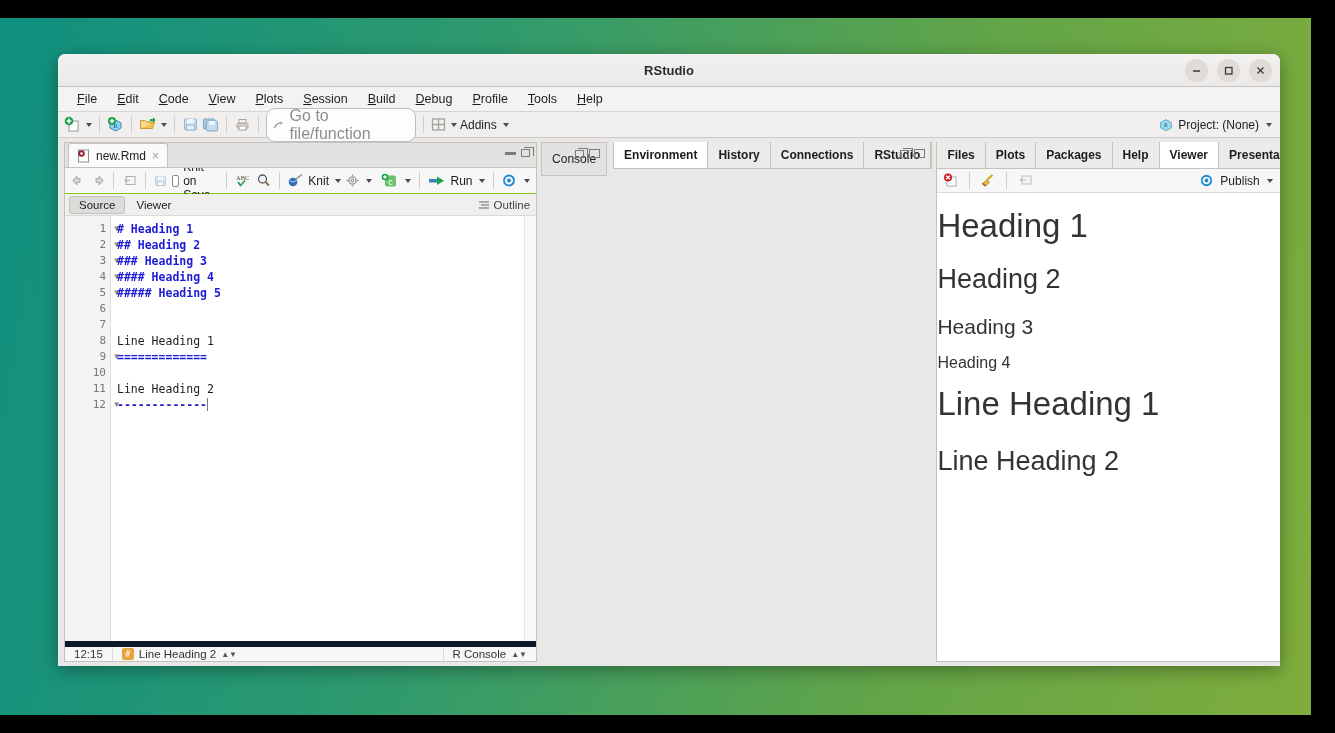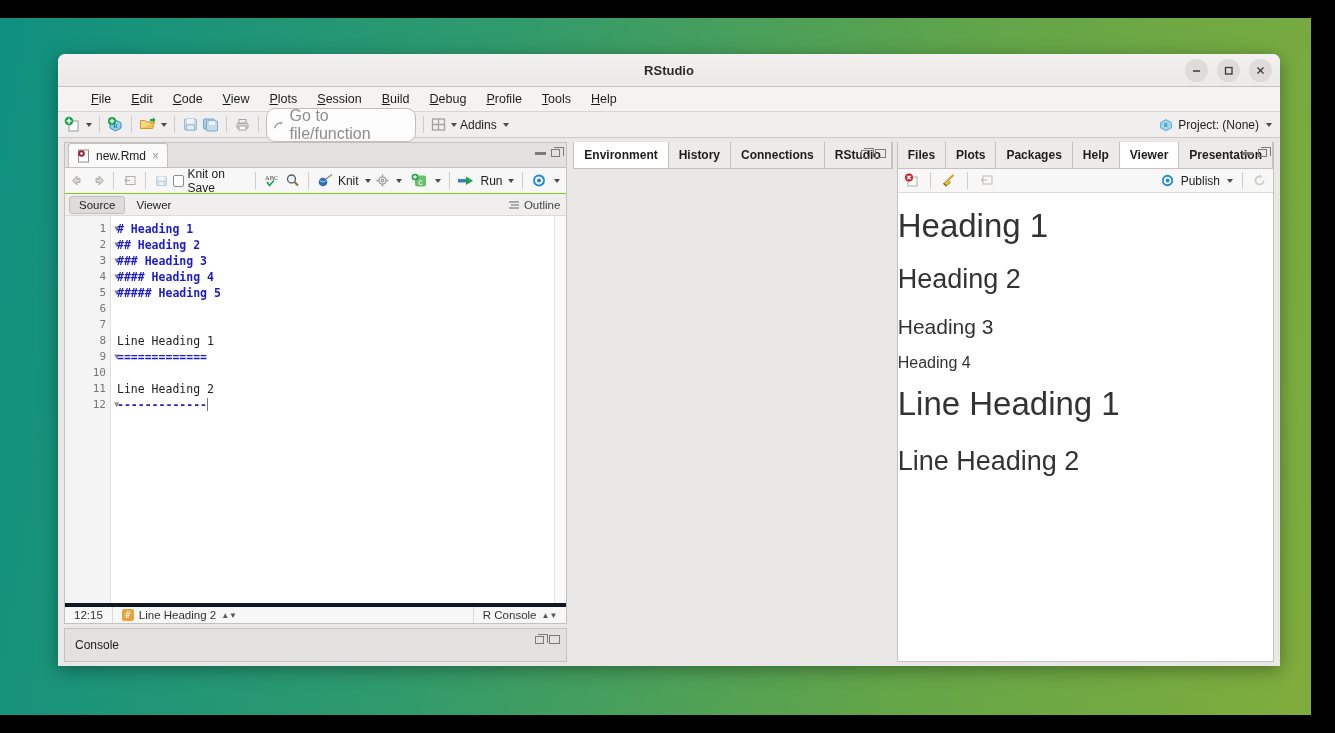--- a/index.html
+++ b/index.html
@@ -44,21 +44,21 @@
     width: 23px; height: 23px; border-radius: 50%;
     background: #dedbd8;
     display: flex; align-items: center; justify-content: center;
     color: #3a3a3a; font-size: 12px; line-height: 1;
   }
   .wbtn svg { display:block; }
   
   .menubar {
     height: 25px; background: #f4f3f2;
     border-bottom: 1px solid #d7d4d1;
-    display: flex; align-items: center; padding-left: 24px; gap: 2px;
+    display: flex; align-items: center; padding-left: 10px; gap: 2px;
     flex: none;
   }
   .menubar .mi {
     font-size: 12.5px; color: #1d1d1d;
     padding: 3px 9px; white-space: nowrap;
   }
   .menubar .mi u { text-decoration: underline; }
   
   .maintoolbar {
     height: 26px; background: #f0efee;
@@ -74,21 +74,21 @@
     background: #fdfdfd; border: 1px solid #bfbcb9; border-radius: 9px;
     padding: 0 5px; font-size: 16px; color: #8d8d8d;
   }
   .addins { font-size: 12px; color: #1d1d1d; display:flex; align-items:center; gap:4px; }
   .project {
     position: absolute; right: 8px; display: flex; align-items: center; gap: 5px;
     font-size: 12px; color: #1d1d1d;
   }
   
   .panes { flex: 1; display: flex; background: #e9e8e7; min-height: 0; }
-  .leftcol { width: 657px; display: flex; flex-direction: column; padding: 4px 3px 4px 6px; gap: 4px; justify-content: space-between; }
+  .leftcol { width: 657px; display: flex; flex-direction: row; padding: 4px 3px 4px 6px; gap: 4px; justify-content: space-between; }
   .rightcol { flex: 1; display: flex; flex-direction: row; padding: 4px 6px 4px 3px; gap: 4px; }
   .pane {
     background: #fff; border: 1px solid #c4c1be;
     display: flex; flex-direction: column; min-height: 0;
   }
   
   .srcpane { flex: 1; }
   .tabstrip {
     height: 25px; background: #e4e2e0;
     border-bottom: 1px solid #c4c1be;
@@ -144,21 +144,21 @@
   .cline.rule { color: #1b1bd6; font-weight: bold; }
   .cursor {
     display: inline-block; width: 1px; height: 13px;
     background: #777; vertical-align: -2px;
   }
   .vscroll {
     position: absolute; right: 0; top: 0; bottom: 0; width: 12px;
     background: #fafafa; border-left: 1px solid #e4e4e4;
   }
   .statusbar {
-    height: 20px; background: #f7f7f7; border-top: 4px solid #0f172a;
+    height: 20px; background: #f7f7f7; border-top: 6px solid #0f172a;
     display: flex; align-items: center; font-size: 11.5px; color: #333;
     flex: none; position: relative;
   }
   .sb-cell { padding: 0 9px; height: 100%; display: flex; align-items: center; gap: 5px; }
   .sb-div { width: 1px; height: 100%; background: #dcdad8; }
   .sb-right { position: absolute; right: 0; display: flex; align-items: center; height: 100%; }
   .hashicon {
     width: 12px; height: 12px; background: #e8a33d; color: #fff;
     font-size: 9px; line-height: 12px; text-align: center; border-radius: 2px;
     font-family: "DejaVu Sans Mono", monospace;

